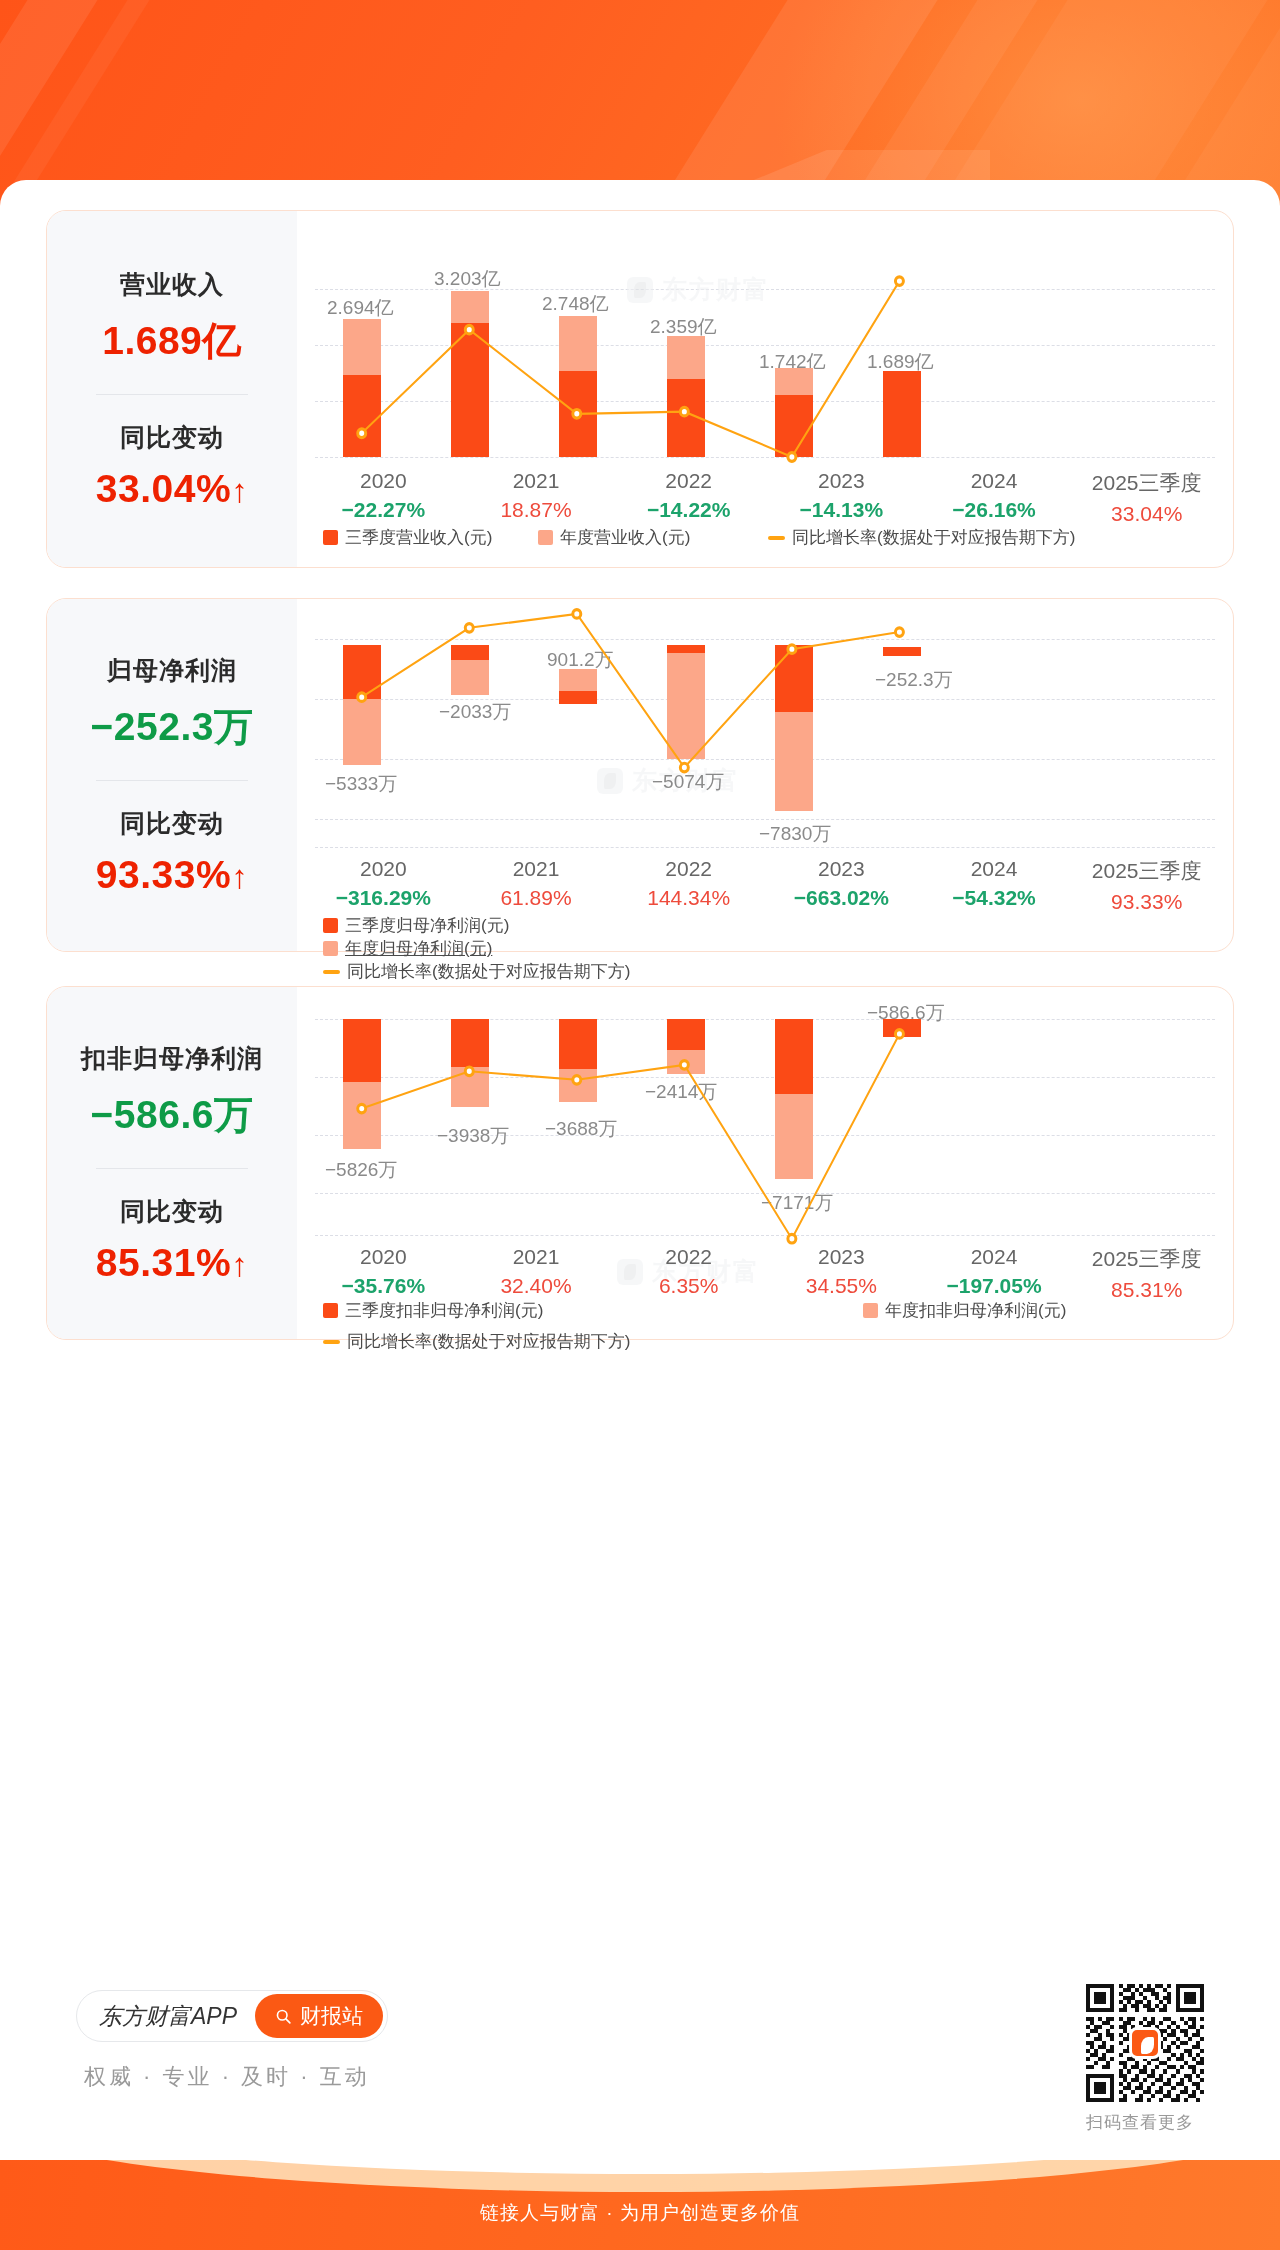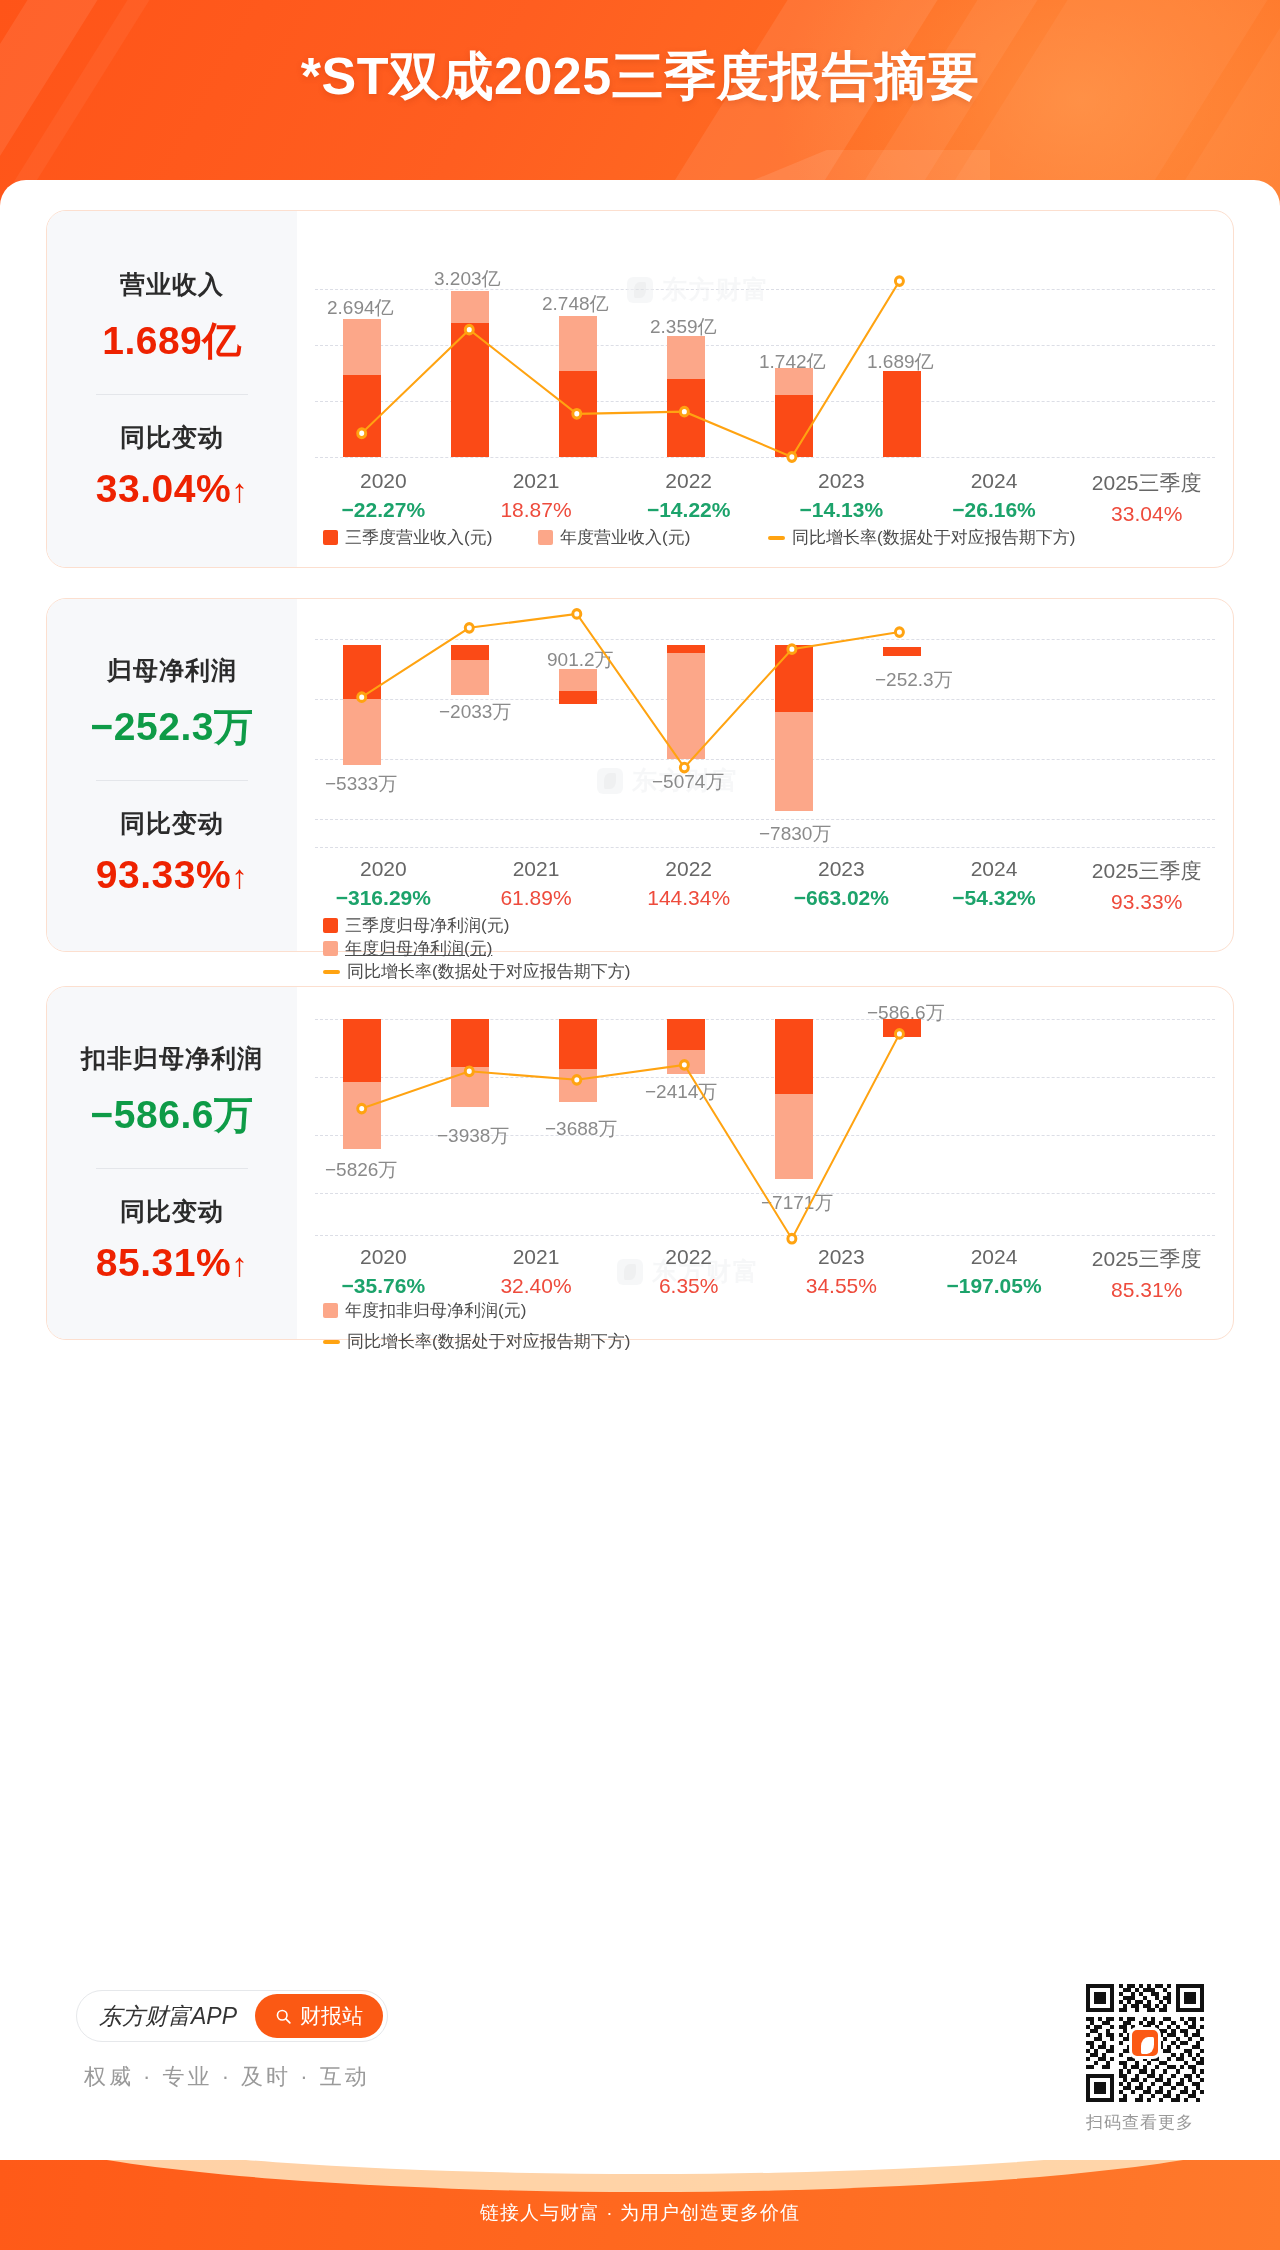--- a/index.html
+++ b/index.html
@@ -167,21 +167,20 @@
 <div class="header">
   <div class="hdr-glow"></div>
   <div class="hdr-stripe s1"></div>
   <div class="hdr-stripe s2"></div>
   <div class="hdr-stripe s3"></div>
   <div class="hdr-stripe s4"></div>
   <div class="hdr-stripe s5"></div>
   <div class="hdr-stripe s6"></div>
   <div class="hdr-wedge"></div>
   <div class="hdr-inner">
-    <div class="hdr-title">*ST双成2025三季度报告摘要</div>
   </div>
 </div>
 
 <div class="panel">
 
   <div class="card" id="card-revenue">
     <div class="card-left">
       <div class="kpi-block">
         <div class="kpi-label">营业收入</div>
         <div class="kpi-value red">1.689亿</div>
@@ -508,20 +507,24 @@
             <div class="xyear">2024</div>
             <div class="xpct down">−197.05%</div>
           </div>
           <div class="xcell">
             <div class="xyear">2025三季度</div>
             <div class="xpct up">85.31%</div>
           </div>
         </div>
 
         <div class="legend" style="top:312px; left:26px; right:26px; flex-wrap:wrap; row-gap:8px;">
+          <div class="lg-item" style="width:540px;">
+            <div class="lg-sq dark"></div>
+            <span>三季度扣非归母净利润(元)</span>
+          </div>
           <div class="lg-item">
             <div class="lg-sq light"></div>
             <span>年度扣非归母净利润(元)</span>
           </div>
           <div class="lg-item" style="width:100%;">
             <div class="lg-ln"></div>
             <span>同比增长率(数据处于对应报告期下方)</span>
           </div>
         </div>
 

